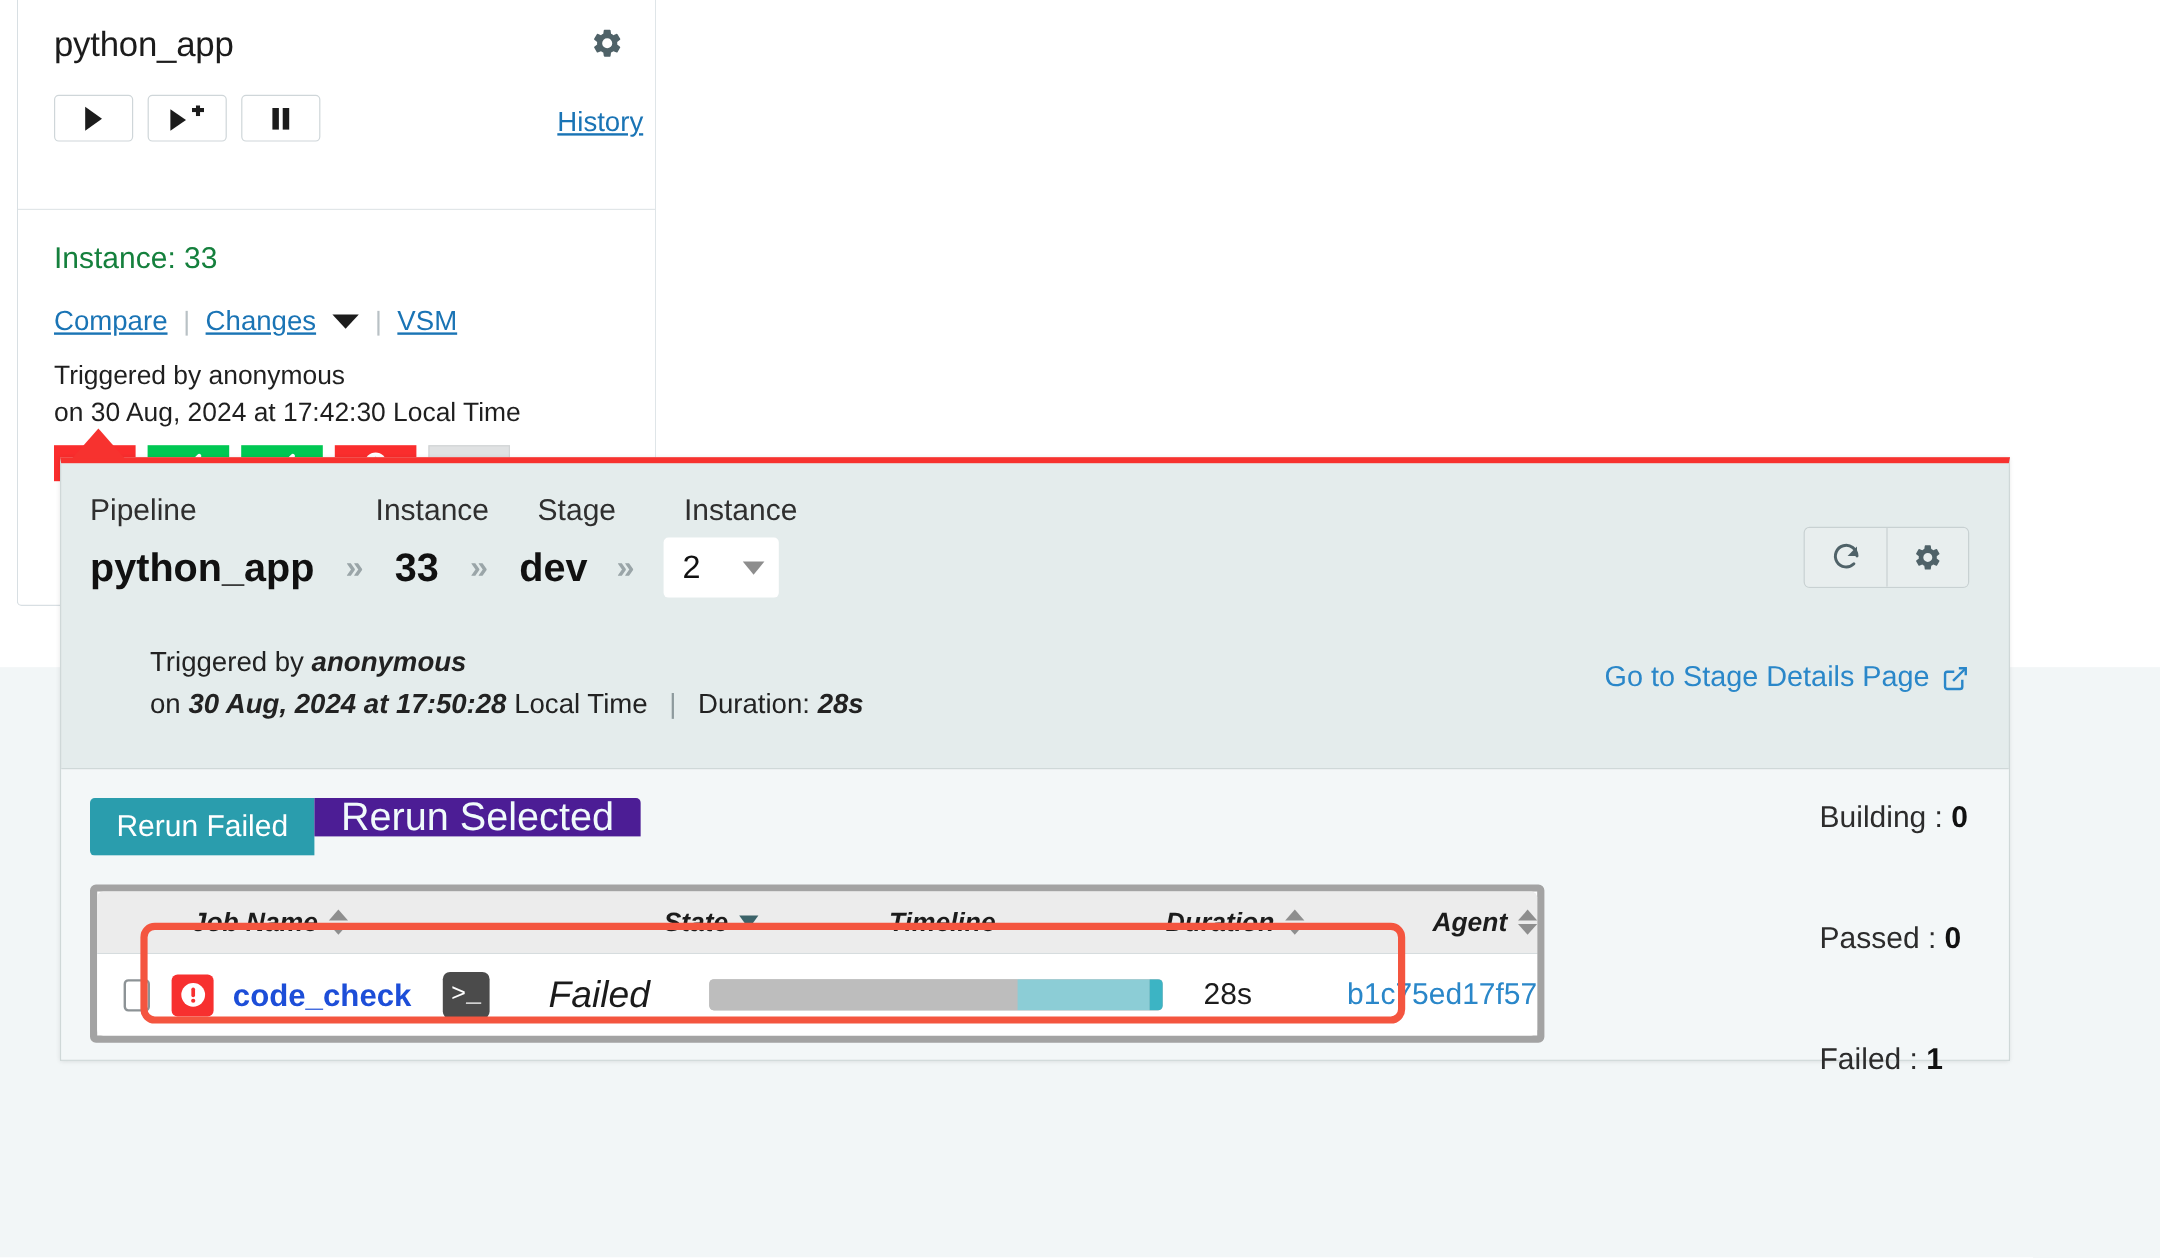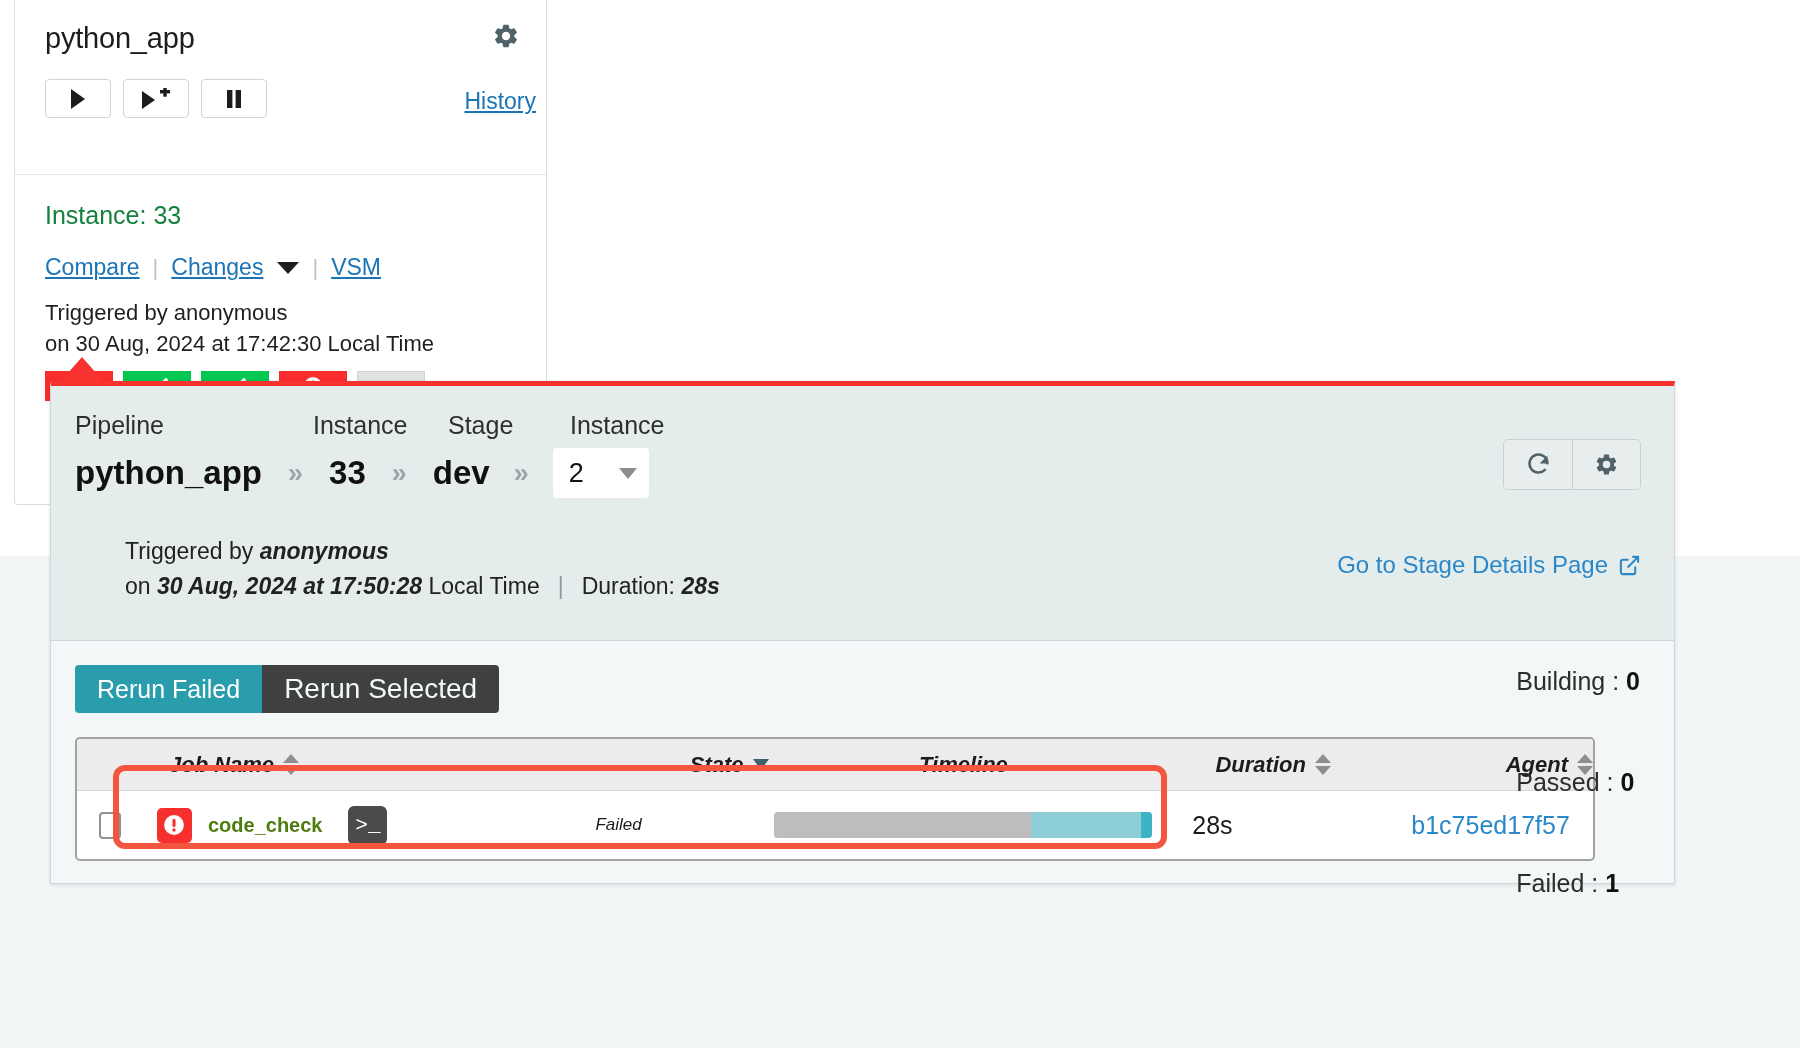--- a/index.html
+++ b/index.html
@@ -155,33 +155,33 @@
     padding:22px 34px 0 24px;
   }
   #jobs-toolbar { display:flex; align-items:center; height:52px; position:relative; }
   #rerun-group { display:flex; border-radius:4px; overflow:hidden; }
   #rerun-failed {
     background:#2a9dad; color:#fff; font-size:25px;
     padding:0 22px; height:48px; display:flex; align-items:center;
     cursor:pointer;
   }
   #rerun-selected {
-    background:#404040; color:#f0fafb; font-size:28px;
-    padding:0 22px; height:48px; display:flex; align-items:center;
+    background:#4c1d95; color:#f0fafb; font-size:33px;
+    padding:0 22px; height:32px; display:flex; align-items:center;
     cursor:default;
   }
   #counts {
     position:absolute; right:0; top:4px;
     display:flex; gap:72px; font-size:25px; color:#2c2c2c;flex-direction:column;
   }
   .count b { font-weight:bold; color:#111; }
 
   #jobs-table {
-    margin-top:22px; width:1520px;
-    background:#fff; border:2px solid #a3a3a3; border-radius:5px;
+    margin-top:22px; width:1212px;
+    background:#fff; border:6px solid #a3a3a3; border-radius:5px;
   }
   #jobs-thead {
     display:flex; align-items:center; height:52px;
     background:#ececec; border-bottom:1px solid #d6dcde;
     border-radius:5px 5px 0 0;
   }
   .th {
     font-style:italic; font-weight:bold; font-size:22px; color:#1c1c1c;
     display:flex; align-items:center; gap:9px; cursor:pointer;
   }
@@ -212,28 +212,28 @@
   }
   .td { display:flex; align-items:center; }
   #job-checkbox {
     width:22px; height:27px; border:2px solid #8d9396; border-radius:4px;
     background:#fff; margin-left:22px; cursor:pointer;
   }
   .status-icon {
     width:35px; height:35px; border-radius:5px; background:#f7302f;
     display:flex; align-items:center; justify-content:center;
   }
-  #job-name { font-size:20px; color:#4d7c0f; font-weight:bold; margin-left:16px; }
+  #job-name { font-size:26px; color:#1d4ed8; font-weight:bold; margin-left:16px; }
   #console-icon {
     width:39px; height:39px; border-radius:6px; background:#4b4b4b;
     display:flex; align-items:center; justify-content:center;
     color:#fff; font-family:"Liberation Mono", monospace; font-size:21px;
     margin-left:26px; cursor:pointer;
   }
-  #job-state { font-size:17px; color:#1b1b1b; font-style:italic; }
+  #job-state { font-size:31px; color:#1b1b1b; font-style:italic; }
   #timeline-bar {
     width:378px; height:26px; border-radius:4px; overflow:hidden;
     display:flex; background:#bdbdbd;
   }
   .tl-wait { background:#bdbdbd; }
   .tl-build { background:#8ccdd6; }
   .tl-tip { background:#3cb4c4; }
   #job-duration { font-size:25px; color:#1c1c1c; }
   #job-agent { font-size:25px; color:#2a87c9; cursor:pointer; }
 </style>

